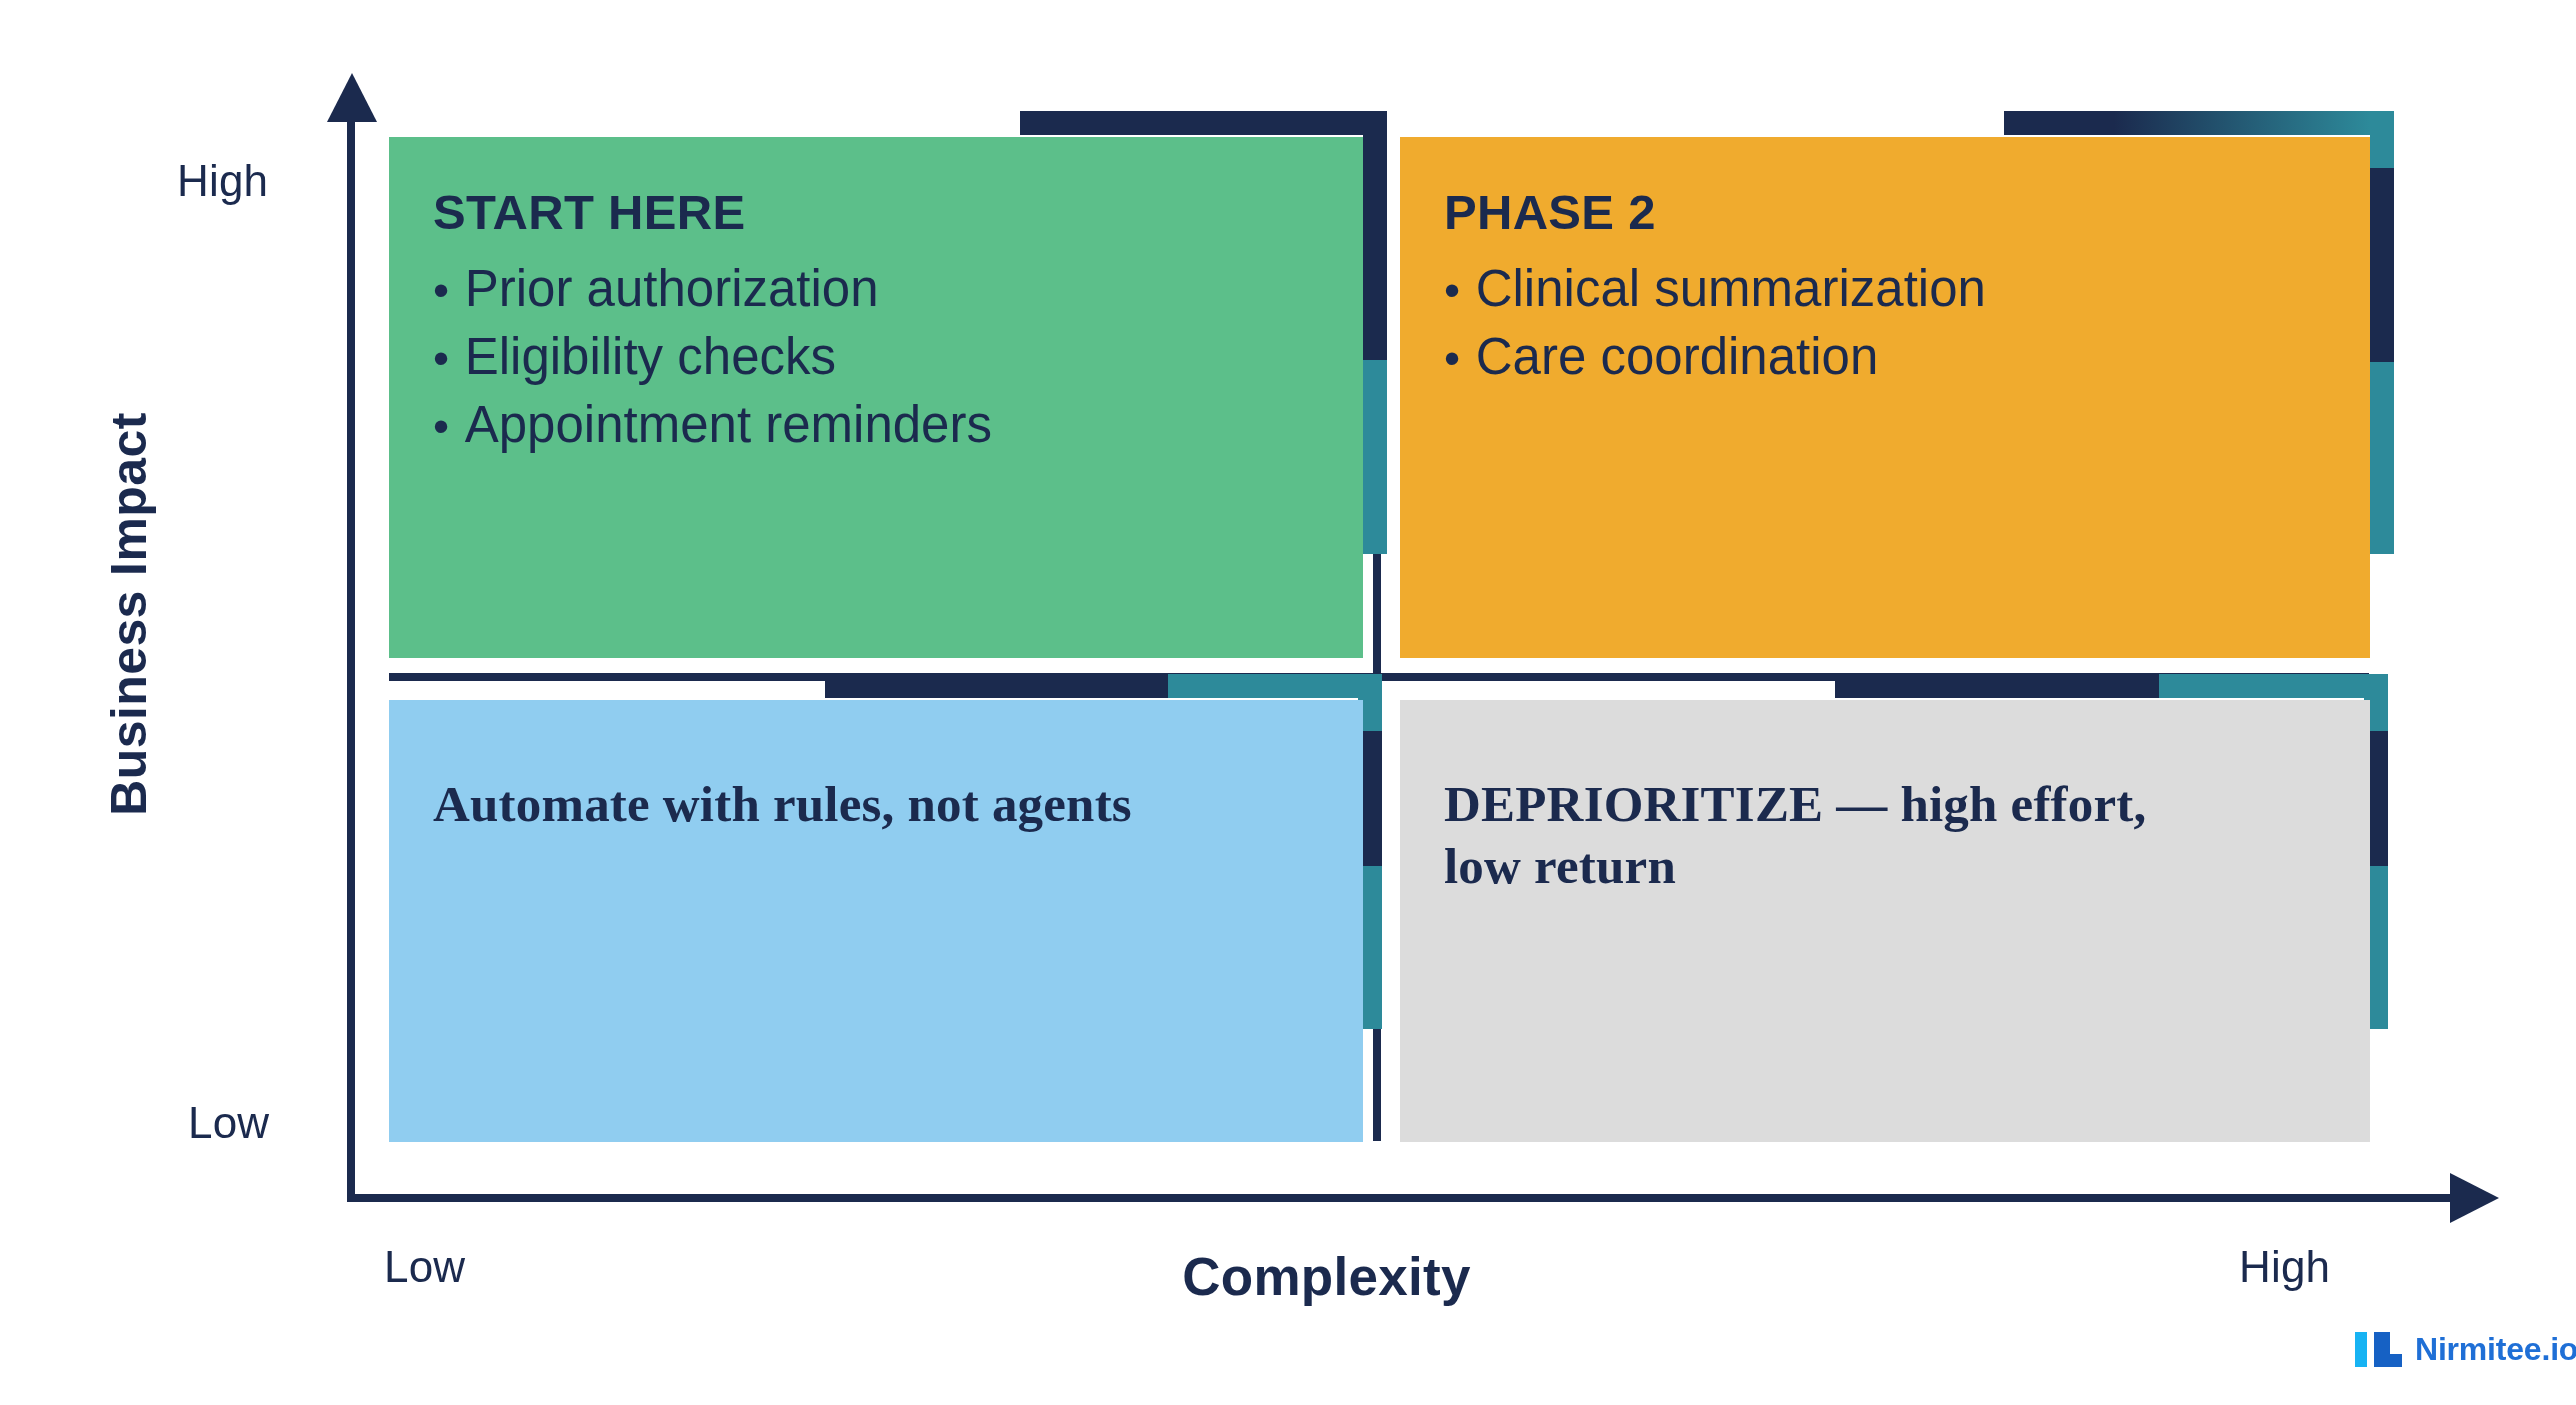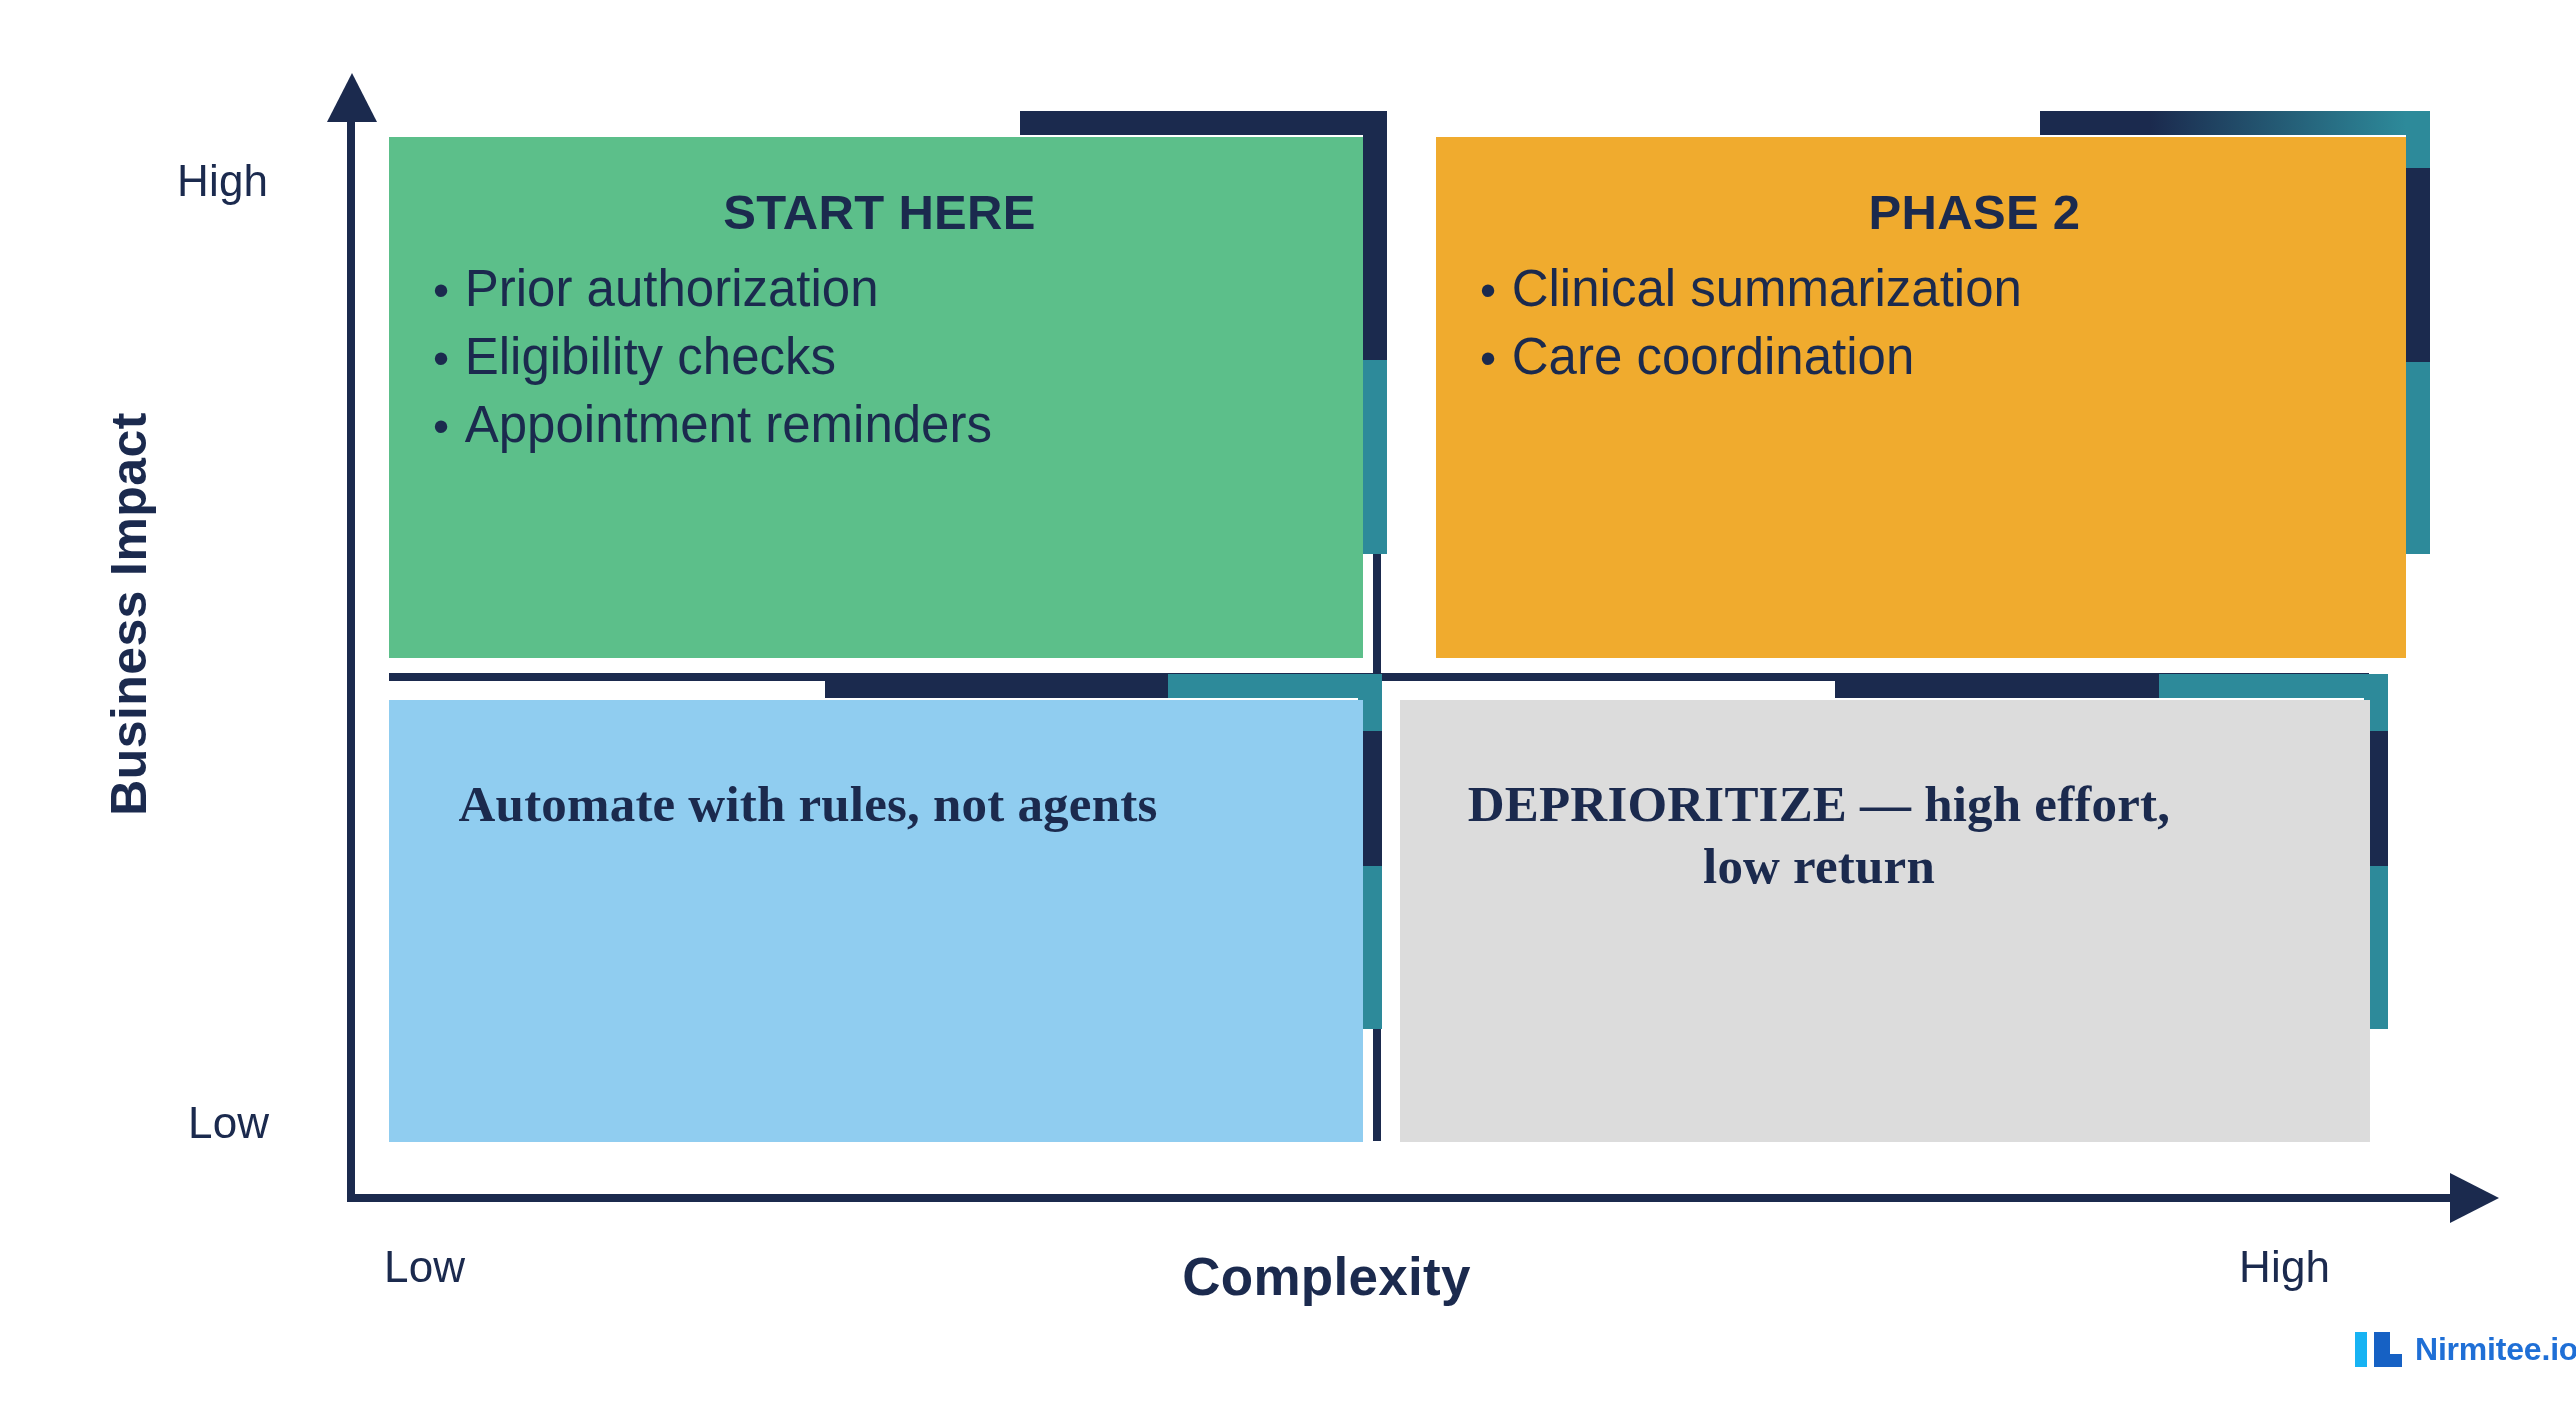--- a/index.html
+++ b/index.html
@@ -68,34 +68,34 @@
     letter-spacing:0.3px;
     white-space:nowrap;
   }
 
   
   .divider{position:absolute;background:#1b2a4e;}
   #divider-vertical{left:1373px;top:137px;width:8.2px;height:1004px;}
   #divider-horizontal{left:389px;top:673px;width:1980px;height:8.2px;}
 
   
-  .quad{position:absolute;text-align:center;}
+  .quad{position:absolute;}
   .card{
     position:absolute;
     left:0;top:0;
     box-sizing:border-box;
   }
   
   .bracket-top{position:absolute;height:24px;}
   .bracket-right{position:absolute;width:24px;}
 
   #quad-start-here{left:389px;top:137px;width:974px;height:521px;}
   #quad-start-here .card{width:974px;height:521px;background:#5cbf8a;}
 
-  #quad-phase-2{left:1436px;top:137px;width:1046px;height:521px;padding-left:24px;}
+  #quad-phase-2{left:1400px;top:137px;width:1046px;height:521px;padding-left:24px;}
   #quad-phase-2 .card{width:970px;height:521px;background:#f0ab2e;}
 
   #quad-automate{left:389px;top:700px;width:974px;height:442px;}
   #quad-automate .card{width:974px;height:442px;background:#90cdf0;}
 
   #quad-deprioritize{left:1400px;top:700px;width:970px;height:374px;}
   #quad-deprioritize .card{width:970px;height:442px;background:#dcdcdc;}
 
   
   .card-inner{

